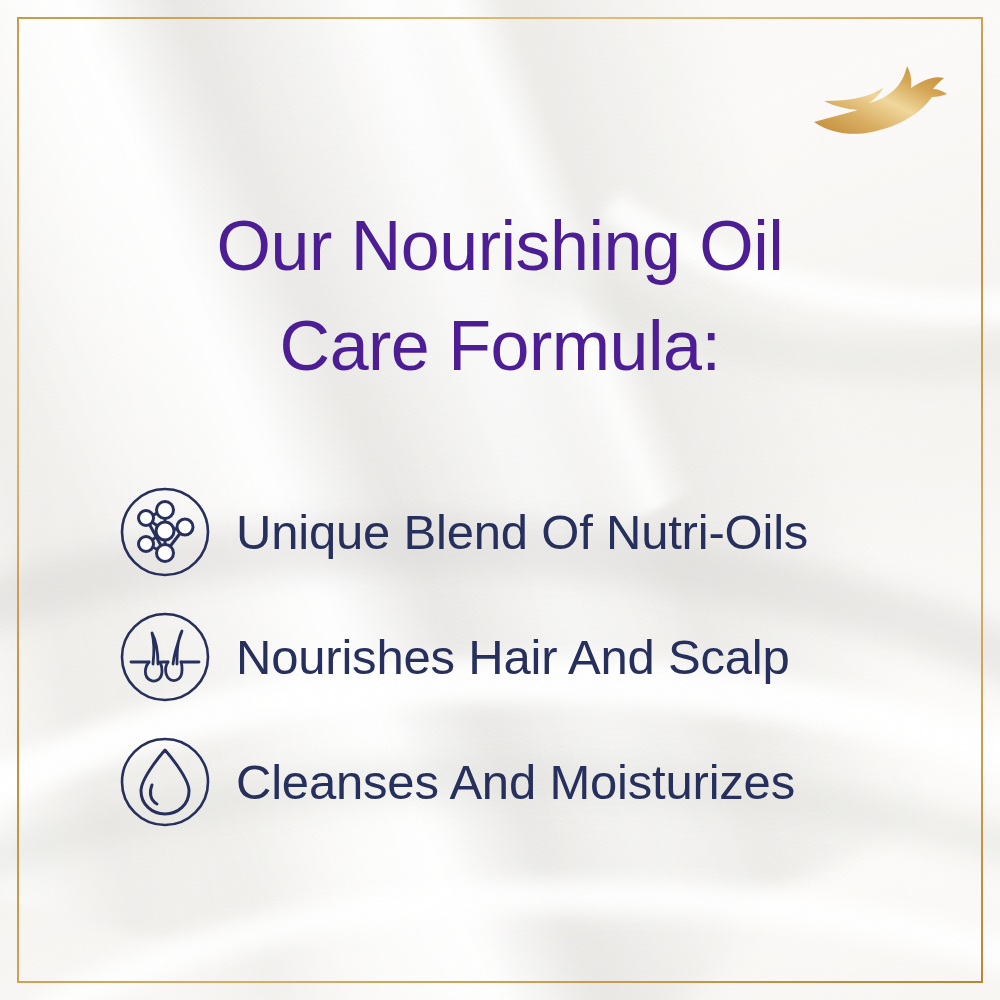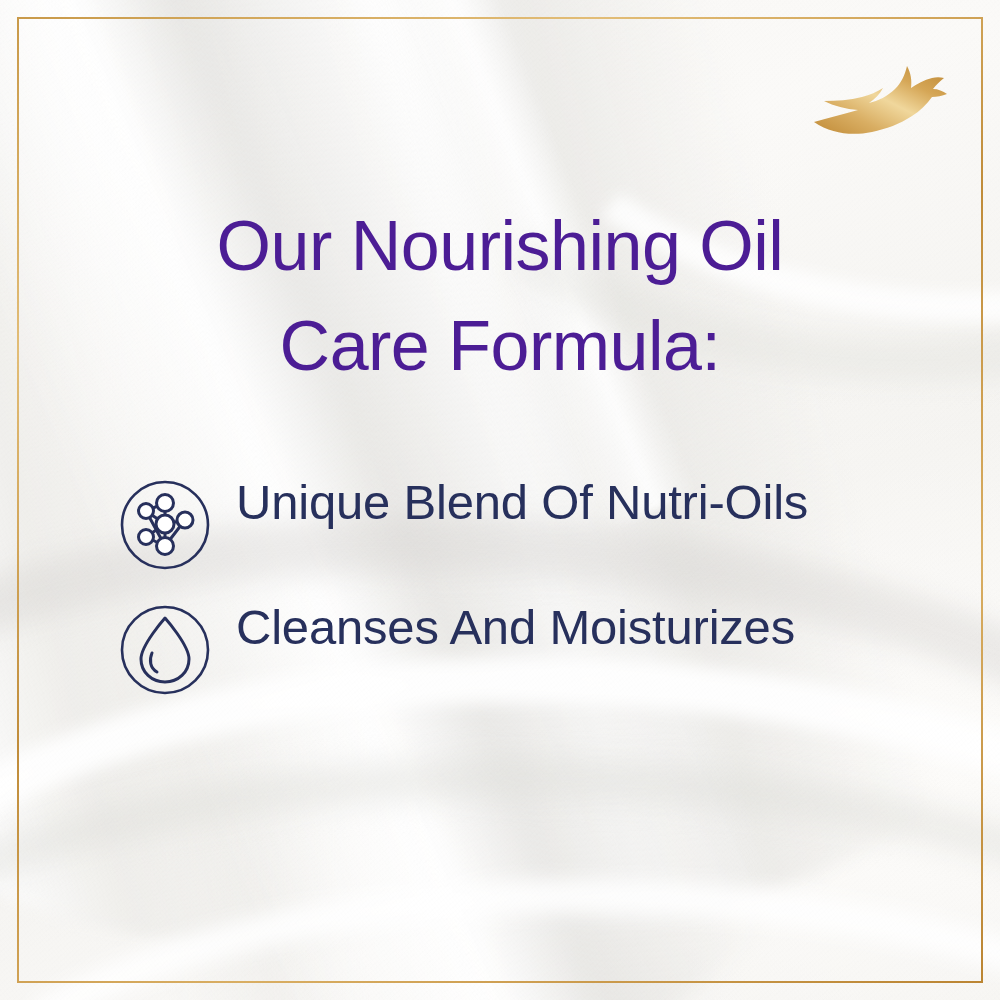--- a/index.html
+++ b/index.html
@@ -201,21 +201,21 @@
   .features {
     position:absolute;
     left:118px; top:478px;
     width:800px;
     display:flex;
     flex-direction:column;
     gap:17px;
   }
   .feature-row {
     display:flex;
-    align-items:flex-start;
+    align-items:center;
     height:108px;
   }
   .feature-icon {
     flex:0 0 auto;
     width:94px; height:94px;
     display:block;
   }
   .feature-label {
     margin-left:24px;
     color:#27305c;
@@ -306,26 +306,48 @@
           <circle cx="28" cy="33" r="7.5"></circle>
           <circle cx="47" cy="46" r="9"></circle>
           <circle cx="67" cy="42" r="8"></circle>
           <circle cx="28" cy="59" r="7.5"></circle>
           <circle cx="47" cy="68" r="8.5"></circle>
         </g>
       </svg>
       <div class="feature-label">Unique Blend Of Nutri-Oils</div>
     </div>
 
-
     <div class="feature-row">
       <svg class="feature-icon" viewBox="0 0 94 94">
         <g fill="none" stroke="#27305c" stroke-width="2.6">
           <circle cx="47" cy="47" r="43"></circle>
         </g>
+        <g fill="none" stroke="#27305c" stroke-width="2.8" stroke-linecap="round" stroke-linejoin="round">
+
+          <line x1="13" y1="52" x2="31" y2="52"></line>
+          <line x1="44" y1="52" x2="50" y2="52"></line>
+          <line x1="63" y1="52" x2="81" y2="52"></line>
+
+          <path d="M31,52 C26,58 26,67 32,70 C38,73 44,69 44,61 C44,57 43,54 42,52"></path>
+
+          <path d="M40,54 C40,44 39,33 34,23 C37,34 36,45 35,54"></path>
+
+          <path d="M50,52 C46,58 47,67 53,70 C59,72 64,68 64,60 C64,56 64,54 63,52"></path>
+
+          <path d="M59,54 C59,43 59,31 64,21 C60,32 56,44 55,54"></path>
+        </g>
+      </svg>
+      <div class="feature-label">Nourishes Hair And Scalp</div>
+    </div>
+
+    <div class="feature-row">
+      <svg class="feature-icon" viewBox="0 0 94 94">
+        <g fill="none" stroke="#27305c" stroke-width="2.6">
+          <circle cx="47" cy="47" r="43"></circle>
+        </g>
         <g fill="none" stroke="#27305c" stroke-width="3" stroke-linecap="round" stroke-linejoin="round">
           <path d="M47,15 C47,15 71,42 71,56 C71,69.2 60.3,79 47,79 C33.7,79 23,69.2 23,56 C23,42 47,15 47,15 Z"></path>
           <path d="M34,50 C31,57 32,65 39,69"></path>
         </g>
       </svg>
       <div class="feature-label">Cleanses And Moisturizes</div>
     </div>
 
   </div>
 </div>

